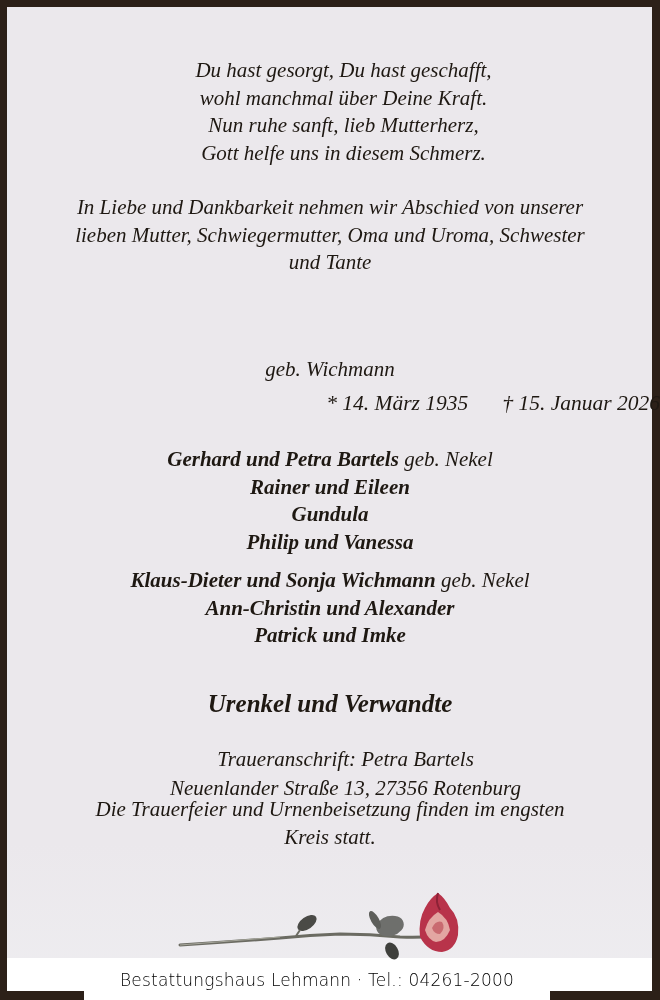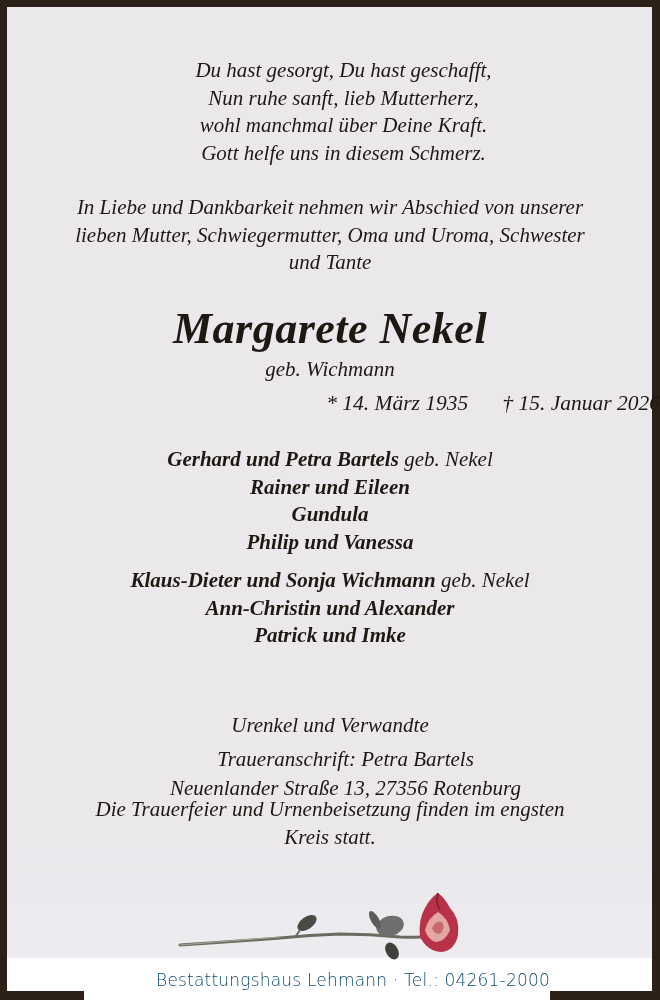--- a/index.html
+++ b/index.html
@@ -21,57 +21,56 @@
     .intro { top: 194px; font-size: 21px; line-height: 27.5px; }
     .name { top: 302px; font-size: 44px; font-weight: bold; line-height: 54px; letter-spacing: 0.5px; }
     .maiden { top: 356px; font-size: 21px; line-height: 26px; }
     .dates { top: 389px; font-size: 21.5px; line-height: 28px; white-space: pre; text-align: right; }
     .dates .gap { display: inline-block; width: 34px; }
     .family { font-size: 21px; line-height: 27.5px; }
     .family b { font-weight: bold; }
     .family .reg { font-weight: normal; }
     .fam1 { top: 446px; }
     .fam2 { top: 567px; }
-    .relatives { top: 712px; font-size: 21px; line-height: 27px; font-weight: normal; }
+    .relatives { top: 690px; font-size: 25px; line-height: 27px; font-weight: bold; }
     .address { top: 745px; font-size: 21px; line-height: 29px; padding-left: 31px; }
     .ceremony { top: 796px; font-size: 21px; line-height: 27.5px; }
     .rose { position: absolute; left: 170px; top: 890px; width: 300px; height: 70px; }
     .footer {
       position: absolute; left: 84px; top: 962px; width: 466px; height: 38px;
       background: #ffffff;
     }
     .footer-text {
-      position: absolute; left: 0; top: 8px; width: 466px; text-align: right;
+      position: absolute; left: 0; top: 8px; width: 466px; text-align: center;
       font-family: "DejaVu Sans", "Liberation Sans", sans-serif; font-weight: 200;
-      font-size: 17px; color: #0c4a6e; letter-spacing: 0.2px;
+      font-size: 17px; color: #000000; letter-spacing: 0.2px;
     }
     .bottom-left-bar { position: absolute; left: 0; top: 991px; width: 84px; height: 9px; background: #2c2018; }
     .bottom-right-bar { position: absolute; left: 550px; top: 991px; width: 110px; height: 9px; background: #2c2018; }
     .bottom-white { position: absolute; left: 7px; top: 958px; width: 645px; height: 33px; background: #ffffff; }
   </style>
 </head>
 <body>
 
 <div class="card">
   <div class="panel"></div>
 
   <div class="text poem">
     <div>Du hast gesorgt, Du hast geschafft,</div>
+    <div>wohl manchmal über Deine Kraft.</div>
     <div>Nun ruhe sanft, lieb Mutterherz,</div>
-    <div>wohl manchmal über Deine Kraft.</div>
     <div>Gott helfe uns in diesem Schmerz.</div>
   </div>
 
   <div class="text intro">
     <div>In Liebe und Dankbarkeit nehmen wir Abschied von unserer</div>
     <div>lieben Mutter, Schwiegermutter, Oma und Uroma, Schwester</div>
     <div>und Tante</div>
   </div>
 
-  <div class="text name">Margarete Nekel</div>
   <div class="text maiden">geb. Wichmann</div>
   <div class="text dates"><span>* 14. März 1935</span><span class="gap"></span><span>† 15. Januar 2026</span></div>
 
   <div class="text family fam1">
     <div><b>Gerhard und Petra Bartels</b><span class="reg"> geb. Nekel</span></div>
     <div><b>Rainer und Eileen</b></div>
     <div><b>Gundula</b></div>
     <div><b>Philip und Vanessa</b></div>
   </div>
 

